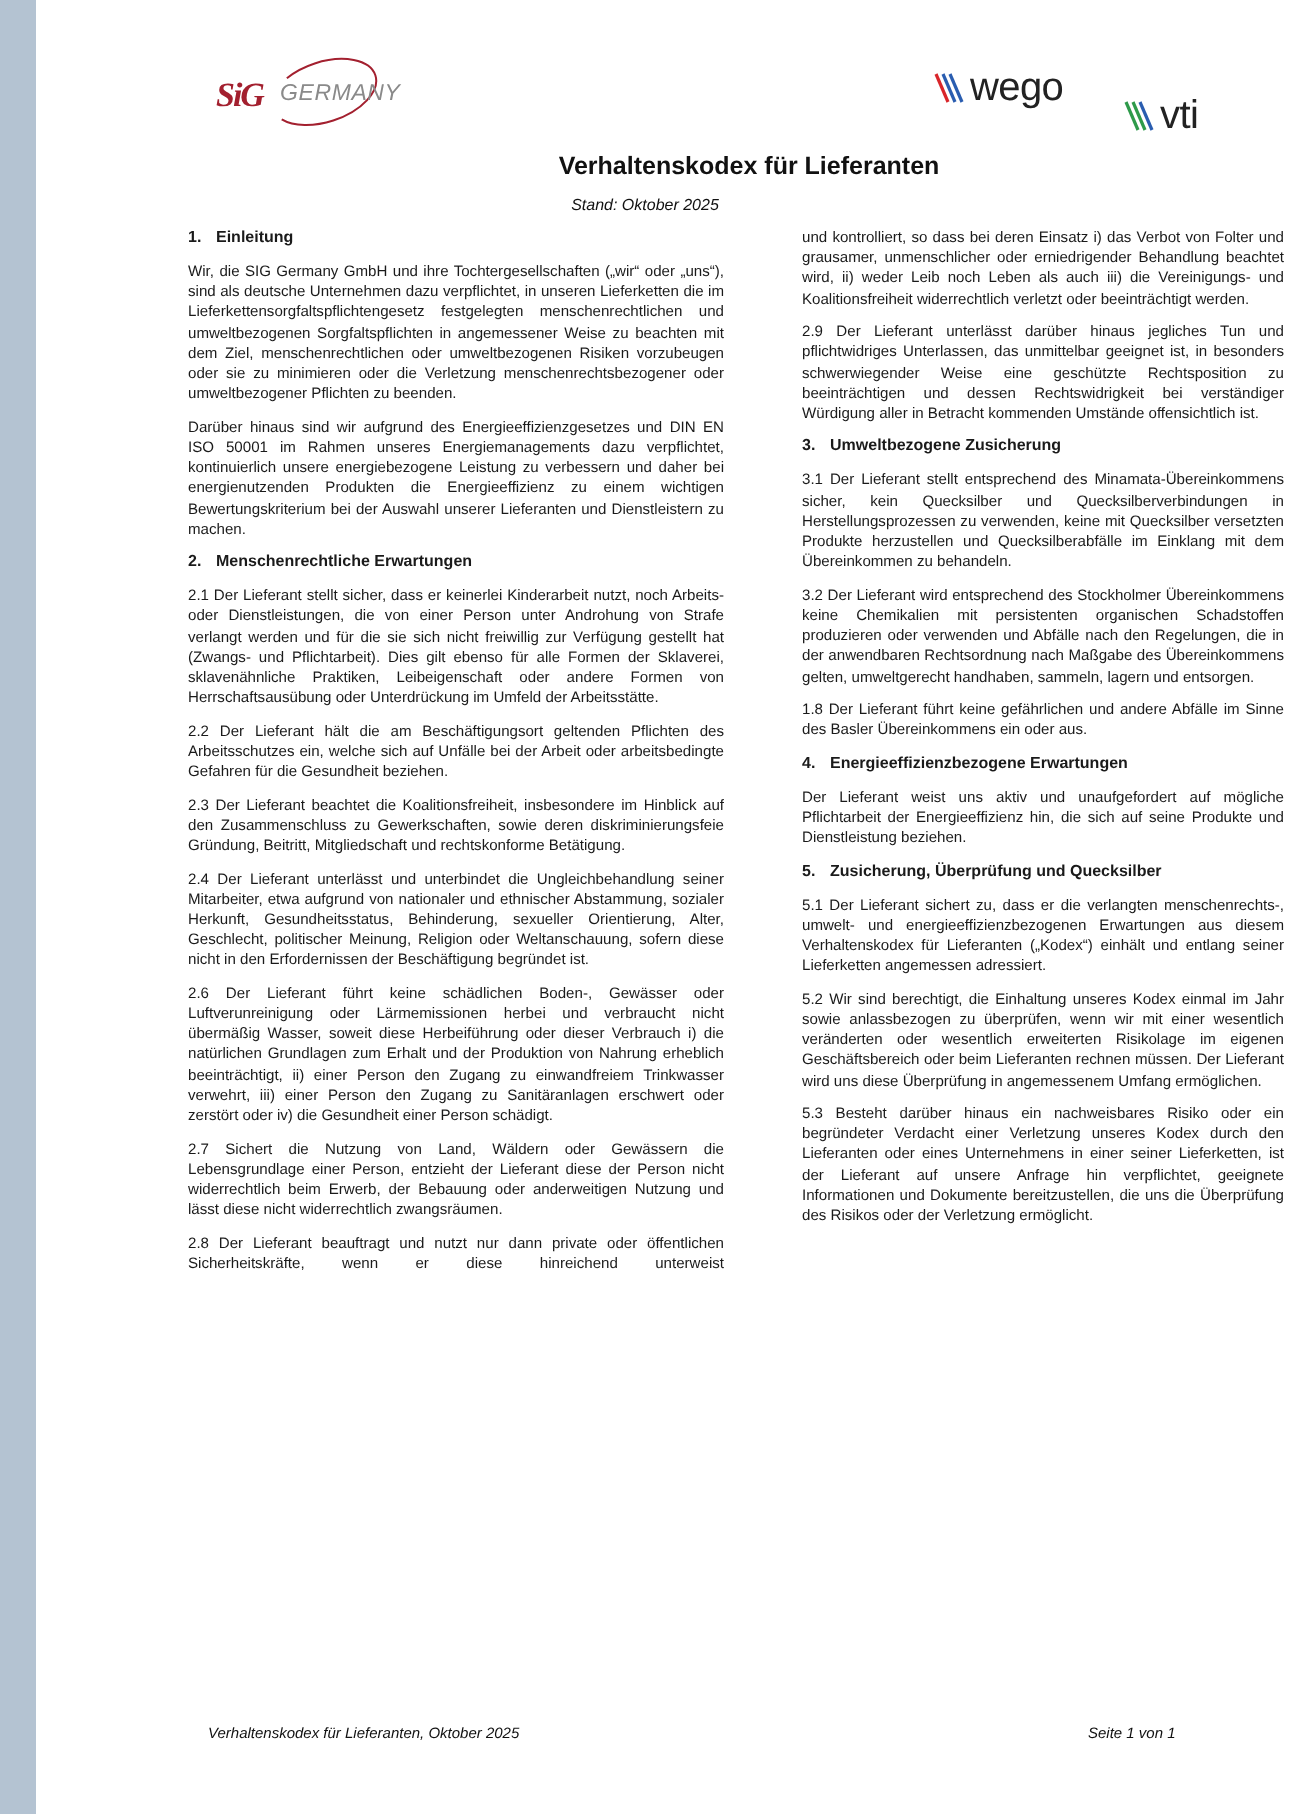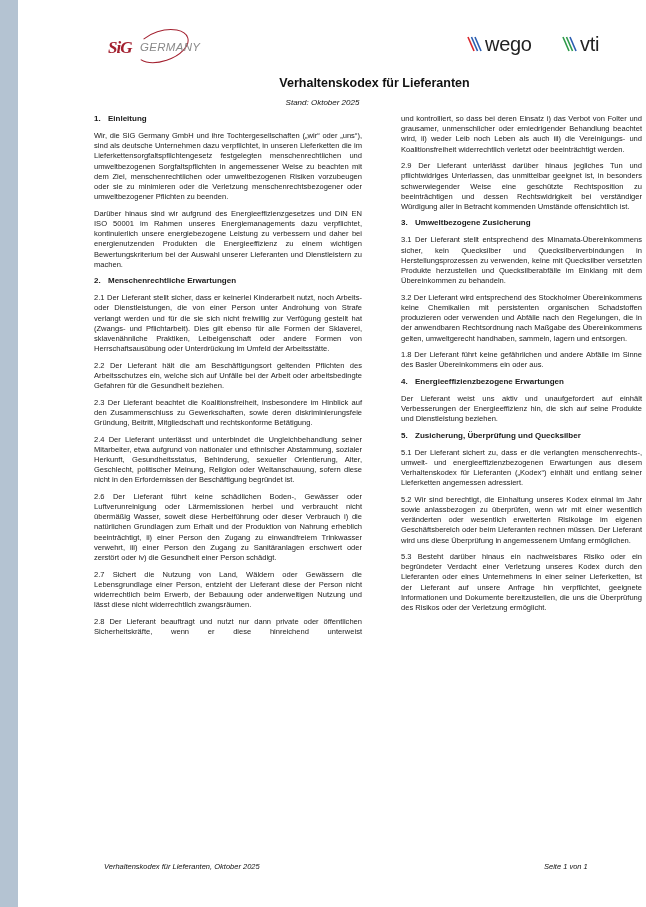--- a/index.html
+++ b/index.html
@@ -35,21 +35,21 @@
   .logo-sig .germany {
     position: absolute; left: 36px; top: 13px;
     font-style: italic; font-size: 11.5px; color: #8a8a8a; letter-spacing: 0.3px;
   }
   .logo-sig svg { position: absolute; left: 28px; top: 0; }
   .logo-wego {
     position: absolute; left: 405px; top: 32px; height: 24px;
     display: flex; align-items: center;
   }
   .logo-vti {
-    position: absolute; left: 500px; top: 32px; height: 24px;
+    position: absolute; left: 500px; top: 46px; height: 24px;
     display: flex; align-items: center;
   }
   .logo-text {
     font-size: 20px; color: #222; font-weight: normal; letter-spacing: -0.3px;
     margin-left: 2px;
   }
   
   .title {
     position: absolute; left: 0; width: 625px; top: 76px; text-align: center;
     font-size: 12.5px; font-weight: bold; color: #111;
@@ -149,21 +149,21 @@
       <span>Umweltbezogene Zusicherung</span>
     </h2>
     <p>3.1 Der Lieferant stellt entsprechend des Minamata-Übereinkommens sicher, kein Quecksilber und Quecksilberverbindungen in Herstellungsprozessen zu verwenden, keine mit Quecksilber versetzten Produkte herzustellen und Quecksilberabfälle im Einklang mit dem Übereinkommen zu behandeln.</p>
     <p>3.2 Der Lieferant wird entsprechend des Stockholmer Übereinkommens keine Chemikalien mit persistenten organischen Schadstoffen produzieren oder verwenden und Abfälle nach den Regelungen, die in der anwendbaren Rechtsordnung nach Maßgabe des Übereinkommens gelten, umweltgerecht handhaben, sammeln, lagern und entsorgen.</p>
     <p>1.8 Der Lieferant führt keine gefährlichen und andere Abfälle im Sinne des Basler Übereinkommens ein oder aus.</p>
 
     <h2>
       <span class="num">4.</span>
       <span>Energieeffizienzbezogene Erwartungen</span>
     </h2>
-    <p>Der Lieferant weist uns aktiv und unaufgefordert auf einhält Verbesserungen der Energieeffizienz hin, die sich auf seine Produkte und Dienstleistung beziehen.</p>
+    <p>Der Lieferant weist uns aktiv und unaufgefordert auf mögliche Pflichtarbeit der Energieeffizienz hin, die sich auf seine Produkte und Dienstleistung beziehen.</p>
 
     <h2>
       <span class="num">5.</span>
       <span>Zusicherung, Überprüfung und Quecksilber</span>
     </h2>
     <p>5.1 Der Lieferant sichert zu, dass er die verlangten menschenrechts-, umwelt- und energieeffizienzbezogenen Erwartungen aus diesem Verhaltenskodex für Lieferanten („Kodex“) einhält und entlang seiner Lieferketten angemessen adressiert.</p>
     <p>5.2 Wir sind berechtigt, die Einhaltung unseres Kodex einmal im Jahr sowie anlassbezogen zu überprüfen, wenn wir mit einer wesentlich veränderten oder wesentlich erweiterten Risikolage im eigenen Geschäftsbereich oder beim Lieferanten rechnen müssen. Der Lieferant wird uns diese Überprüfung in angemessenem Umfang ermöglichen.</p>
     <p>5.3 Besteht darüber hinaus ein nachweisbares Risiko oder ein begründeter Verdacht einer Verletzung unseres Kodex durch den Lieferanten oder eines Unternehmens in einer seiner Lieferketten, ist der Lieferant auf unsere Anfrage hin verpflichtet, geeignete Informationen und Dokumente bereitzustellen, die uns die Überprüfung des Risikos oder der Verletzung ermöglicht.</p>
   </div>
 

